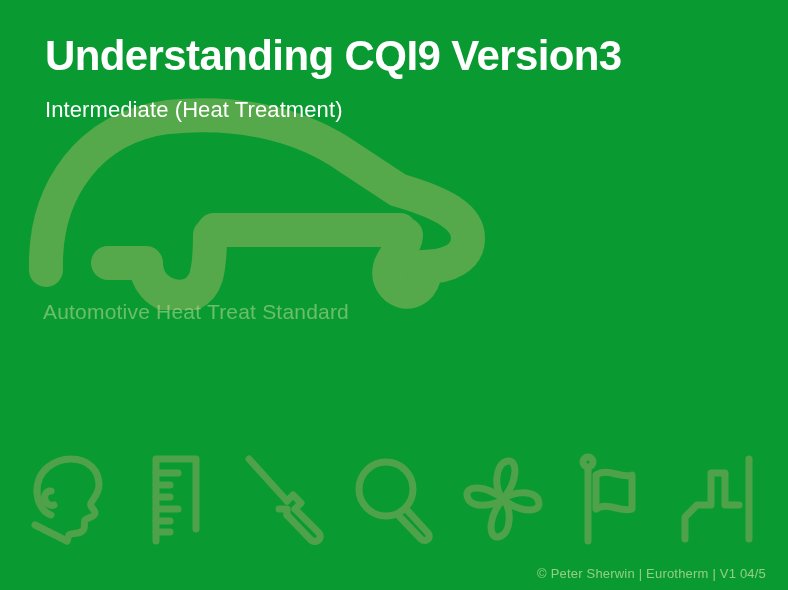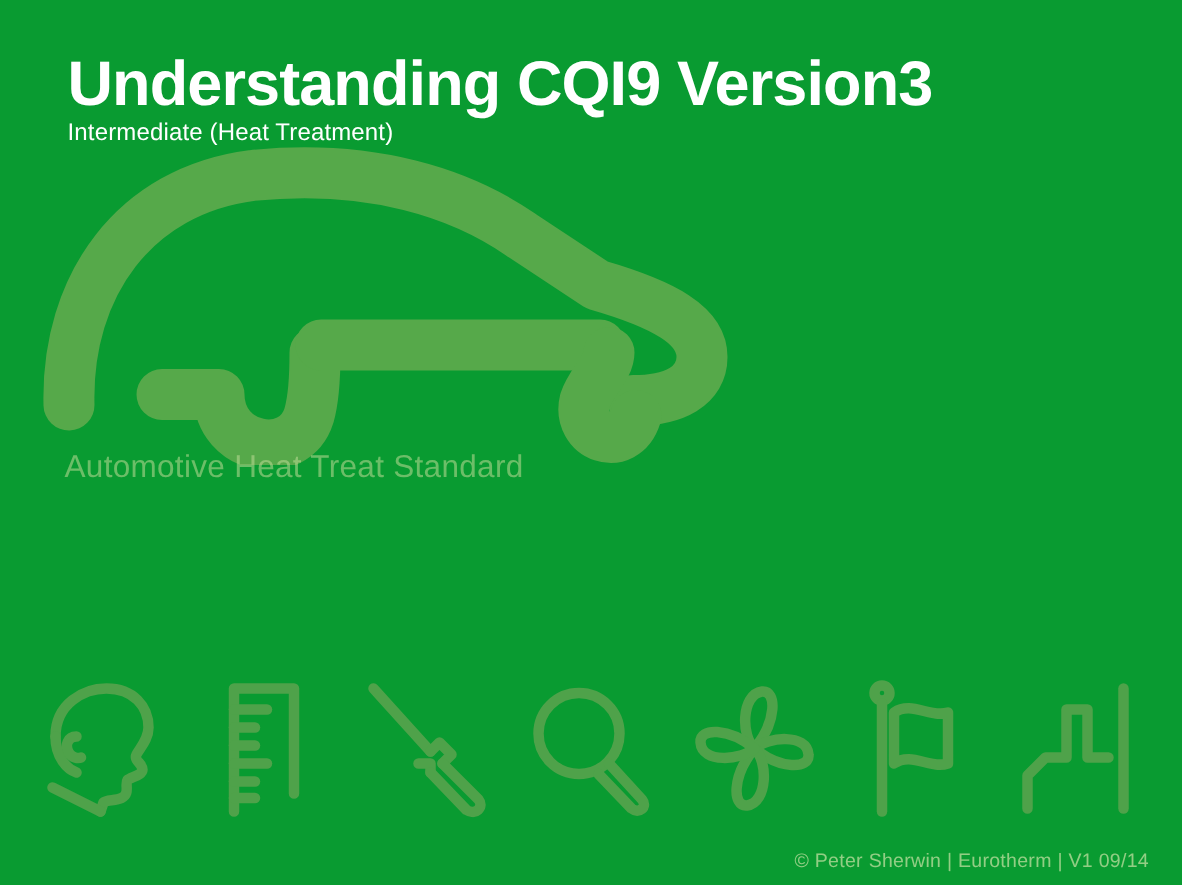--- a/index.html
+++ b/index.html
@@ -36,23 +36,23 @@
   .slide-title {
     margin: 0;
     color: #ffffff;
     font-size: 42px;
     font-weight: bold;
     letter-spacing: -0.6px;
     line-height: 1.08;
     white-space: nowrap;
   }
   .slide-subtitle {
-    margin: 2px 0 0 0;
+    margin: 20px 0 0 0;
     color: #ffffff;
-    font-size: 16px;
+    font-size: 22px;
     font-weight: normal;
     letter-spacing: 0.1px;
     line-height: 1.1;
     white-space: nowrap;
   }
 
   
   .watermark-caption {
     position: absolute;
     left: 43px;
@@ -215,15 +215,15 @@
                  L 32 20
                  L 46 20
                  L 46 52
                  L 60 52"></path>
         <path d="M 70 86 L 70 6"></path>
       </svg>
     </div>
 
   </div>
 
-  <div class="footer">© Peter Sherwin | Eurotherm | V1  09/14</div>
+  <div class="footer">© Peter Sherwin | Eurotherm | V1  04/5</div>
 
 </div>
 
 </body></html>

